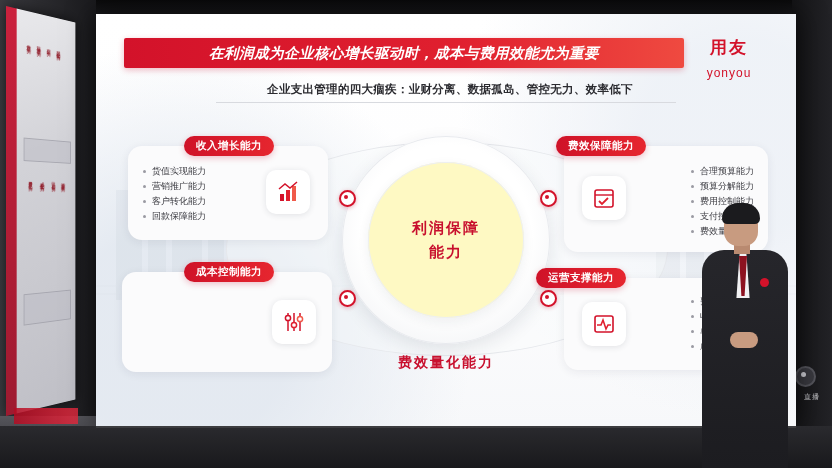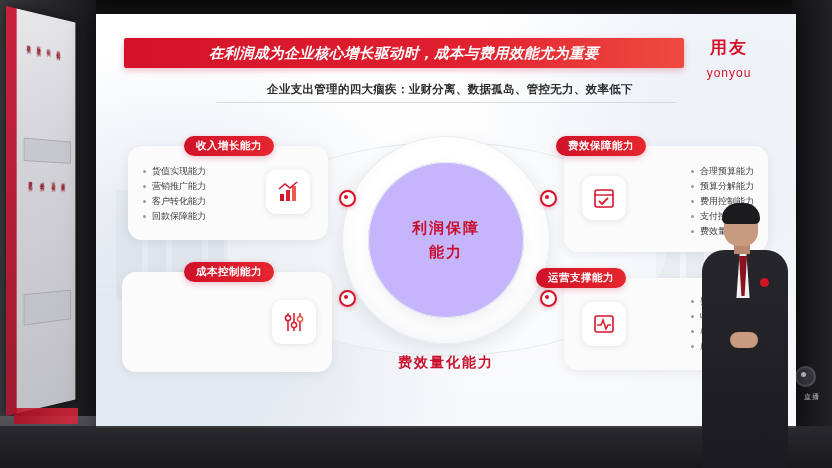--- a/index.html
+++ b/index.html
@@ -226,21 +226,21 @@
     width: 208px; height: 208px;
     border-radius: 50%;
     background: radial-gradient(circle at 50% 45%, #ffffff 55%, #f4f5f7 80%, #eceef1 100%);
     box-shadow: 0 0 0 1px #e8eaee inset, 0 6px 18px rgba(30,40,60,.10);
   }
   .hub-inner {
     position: absolute;
     left: 272px; top: 148px;
     width: 156px; height: 156px;
     border-radius: 50%;
-    background: #c4b5fd;
+    background: #fef9c3;
     box-shadow: 0 0 0 1px #edeff2 inset, 0 4px 12px rgba(30,40,60,.07);
     display: flex;
     flex-direction: column;
     align-items: center;
     justify-content: center;
   }
   .hub-inner .l1, .hub-inner .l2 {
     color: #c8102e;
     font-size: 15px;
     font-weight: bold;

